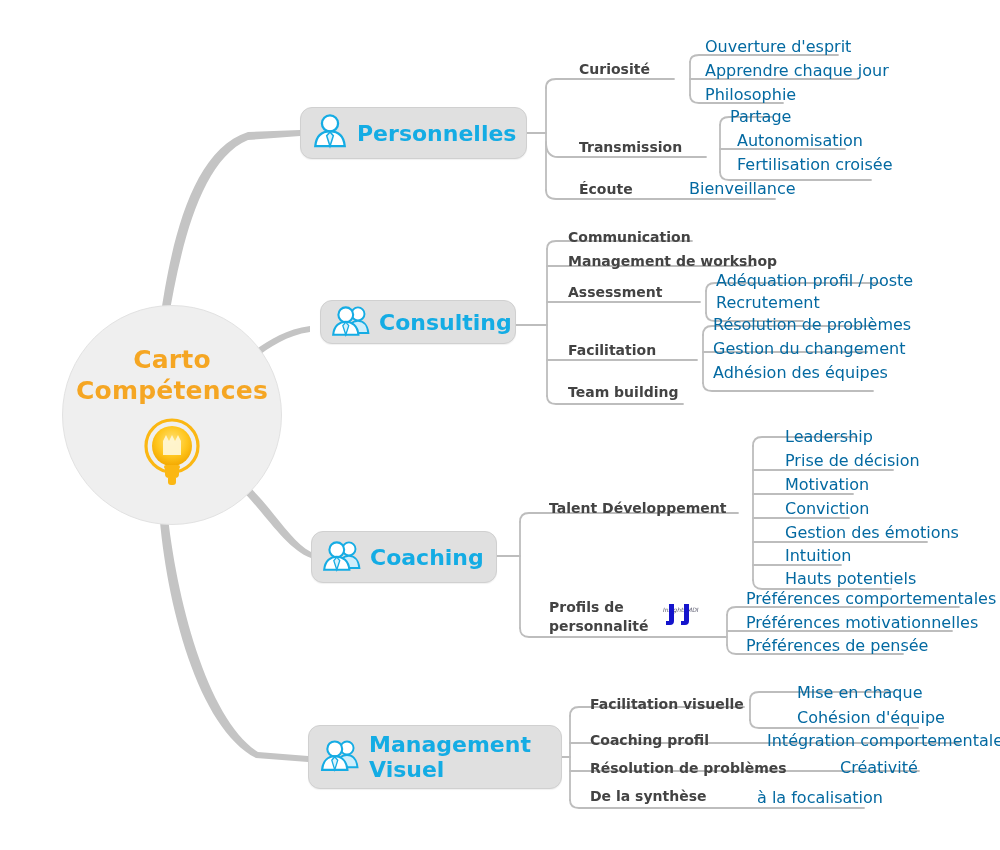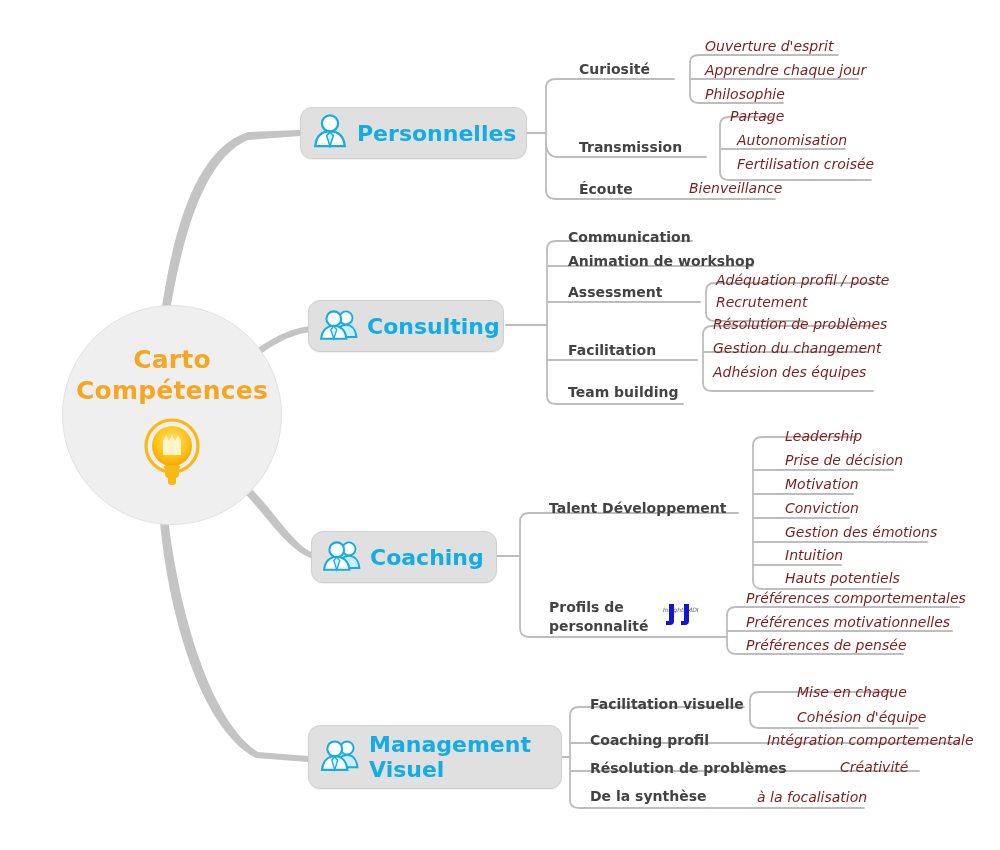--- a/index.html
+++ b/index.html
@@ -58,23 +58,22 @@
     color:#434343;
     font-weight:bold;
     font-size:14px;
     line-height:19px;
     white-space:pre-line;
     z-index:4;
   }
   
   .leaf-label{
     position:absolute;
-    color:#7f1d1d;
-    font-style:italic;
-    font-size:14px;
+    color:#0369a1;
+    font-size:16px;
     line-height:17px;
     white-space:nowrap;
     z-index:4;
   }
   .logo-badge{
     position:absolute;z-index:5;
   }
   svg.wires{position:absolute;left:0;top:0;width:1000px;height:850px;z-index:1;}
   svg.wires-top{z-index:3;}
 </style>
@@ -196,21 +195,21 @@
     <span>
       <svg width="38" height="38" viewBox="0 0 40 40">
         <circle cx="20" cy="12" r="8.5" fill="#fff" stroke="#15ace4" stroke-width="2.4"></circle>
         <path d="M4.5,36 C5.5,25 12,20.5 20,20.5 C28,20.5 34.5,25 35.5,36 Z" fill="#fff" stroke="#15ace4" stroke-width="2.4"></path>
         <path d="M20,21 L16.5,25 L20,36 L23.5,25 Z" fill="#d8f2fc" stroke="#15ace4" stroke-width="1.6"></path>
       </svg>
     </span>
     <span class="blabel">Personnelles</span>
   </div>
 
-  <div class="branch-box" style="left:308px;top:300px;width:196px;height:52px;">
+  <div class="branch-box" style="left:320px;top:300px;width:196px;height:44px;">
     <span>
       <svg width="40" height="38" viewBox="0 0 46 40">
         <circle cx="31" cy="13" r="7.5" fill="#fff" stroke="#15ace4" stroke-width="2.2"></circle>
         <path d="M19,35 C20,25.5 25,21 31,21 C37,21 42,25.5 43,35 Z" fill="#cfeefb" stroke="#15ace4" stroke-width="2.2"></path>
         <circle cx="17" cy="14" r="8.5" fill="#fff" stroke="#15ace4" stroke-width="2.4"></circle>
         <path d="M2.5,37 C3.5,26.5 10,22 17,22 C24,22 30.5,26.5 31.5,37 Z" fill="#fff" stroke="#15ace4" stroke-width="2.4"></path>
         <path d="M17,22.5 L13.6,26.5 L17,37 L20.4,26.5 Z" fill="#d8f2fc" stroke="#15ace4" stroke-width="1.5"></path>
       </svg>
     </span>
     <span class="blabel">Consulting</span>
@@ -241,21 +240,21 @@
     </span>
     <span class="blabel">Management
 Visuel</span>
   </div>
 
   <div class="sub-label" style="left:579px;top:60px;">Curiosité</div>
   <div class="sub-label" style="left:579px;top:138px;">Transmission</div>
   <div class="sub-label" style="left:579px;top:180px;">Écoute</div>
 
   <div class="sub-label" style="left:568px;top:228px;">Communication</div>
-  <div class="sub-label" style="left:568px;top:252px;">Animation de workshop</div>
+  <div class="sub-label" style="left:568px;top:252px;">Management de workshop</div>
   <div class="sub-label" style="left:568px;top:283px;">Assessment</div>
   <div class="sub-label" style="left:568px;top:341px;">Facilitation</div>
   <div class="sub-label" style="left:568px;top:383px;">Team building</div>
 
   <div class="sub-label" style="left:549px;top:499px;">Talent Développement</div>
   <div class="sub-label" style="left:549px;top:598px;">Profils de
 personnalité</div>
   <div class="logo-badge" style="left:661px;top:598px;">
     <svg width="44" height="34" viewBox="0 0 44 34">
       <text x="2" y="14" font-family="'DejaVu Sans','Liberation Sans',sans-serif" font-size="6" fill="#5a5a6e" font-style="italic">Insights</text>

